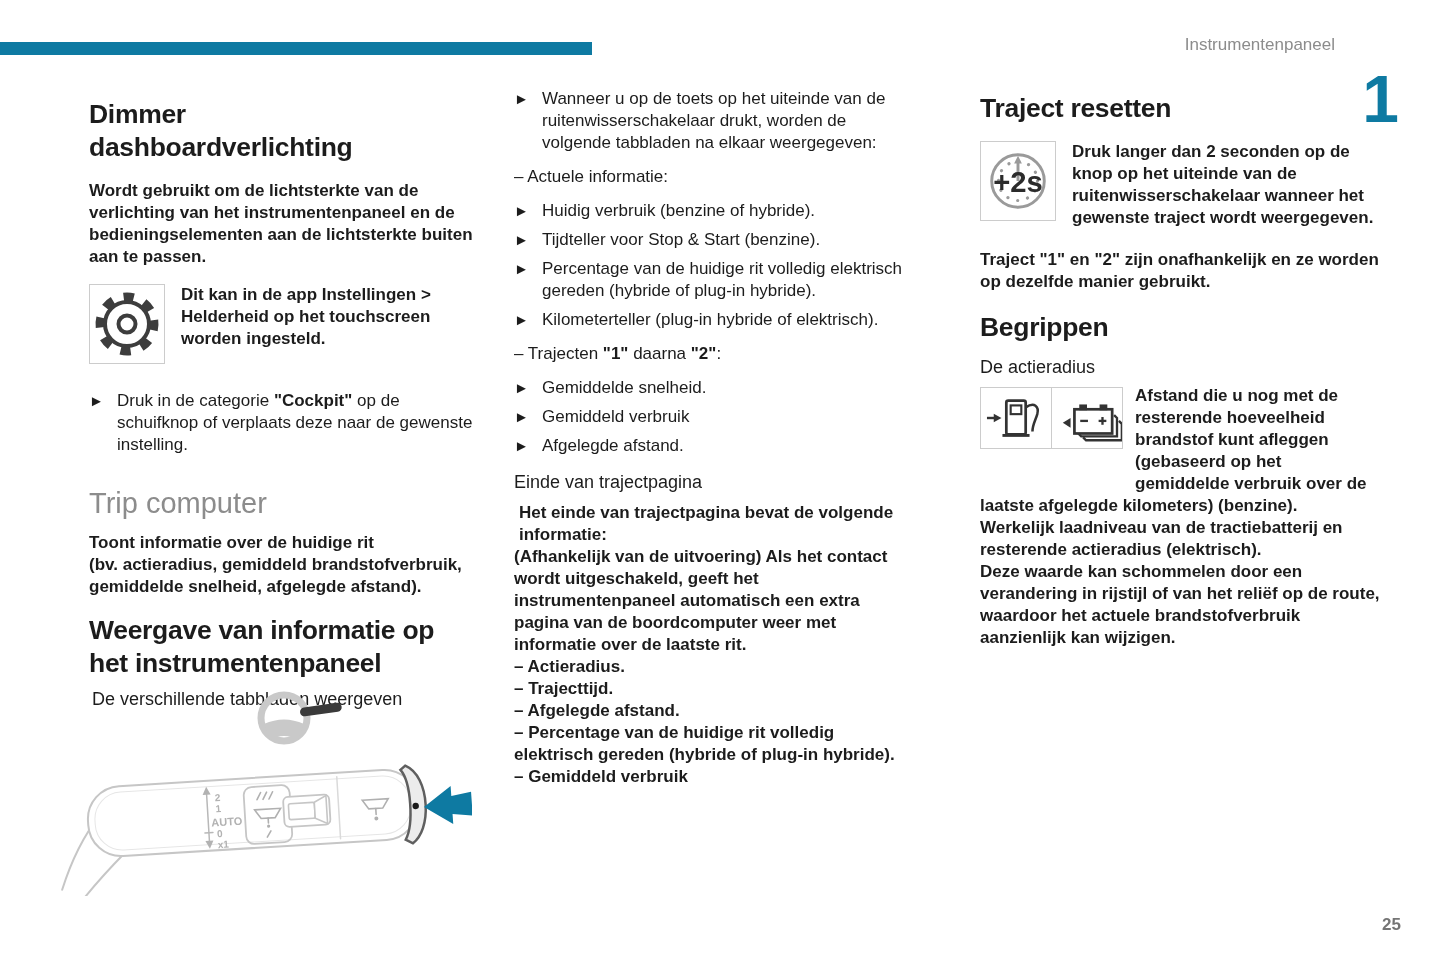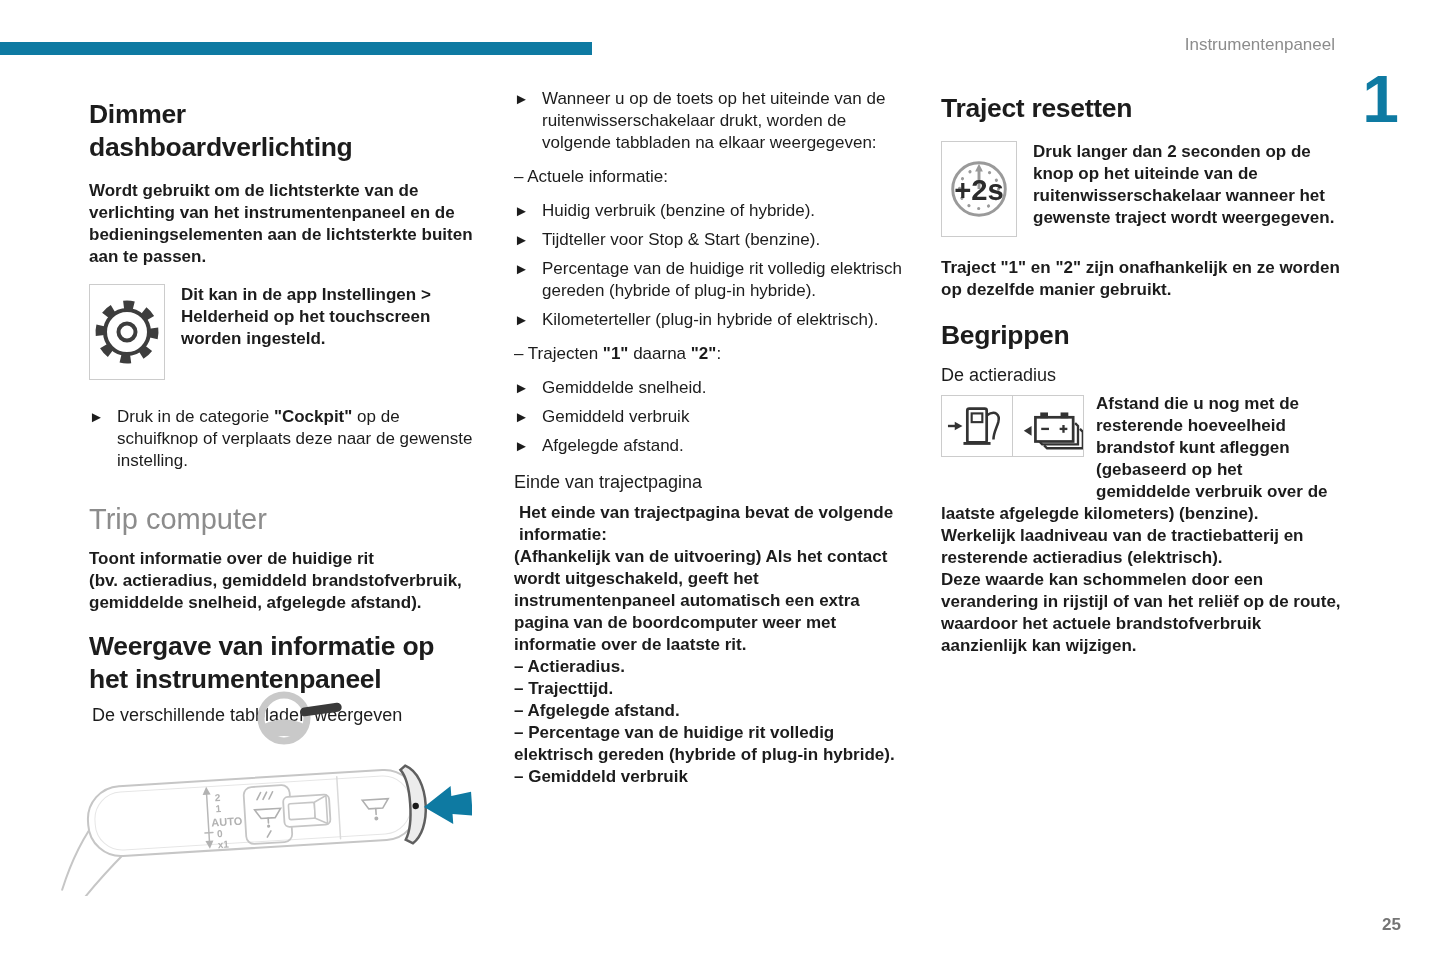--- a/index.html
+++ b/index.html
@@ -16,36 +16,36 @@
     font-family:"Liberation Sans","DejaVu Sans",sans-serif;color:var(--text);
   }
   .topbar{position:absolute;left:0;top:42px;width:592px;height:13px;background:var(--accent);}
   .header-title{position:absolute;top:35px;right:110px;font-size:17px;color:var(--muted);}
   .chapter-num{position:absolute;top:66px;right:46px;font-size:66px;line-height:1;font-weight:bold;color:var(--accent);}
   .page-num{position:absolute;right:44px;bottom:28px;font-size:17px;font-weight:bold;color:var(--pagenum);}
 
   .col{position:absolute;}
   .col-left{left:89px;top:86px;width:386px;margin-top:12px;}
   .col-mid{left:514px;top:88px;width:400px;}
-  .col-right{left:941px;top:92px;width:400px;}
+  .col-right{left:980px;top:92px;width:400px;}
 
   .h1{font-size:26.5px;line-height:33px;font-weight:bold;margin:0 0 16px;white-space:pre-line;letter-spacing:-0.3px;}
   .h2gray{font-size:29px;line-height:34px;font-weight:400;color:var(--muted);margin:30px 0 12px;}
   .subhead{font-size:18px;line-height:23px;font-weight:normal;margin:0 0 8px;padding-left:3px;}
   p,.para{font-size:17px;line-height:22px;margin:0 0 16px;font-weight:bold;}
   .pre{white-space:pre-line;}
   .tight{margin:0;}
   .indent-sm{padding-left:5px;}
 
   .bullet{display:flex;font-size:17px;line-height:22px;margin:0 0 7px;}
   .bullet .marker{flex:0 0 28px;font-size:15px;}
   .dash{font-size:17px;line-height:22px;margin:12px 0;}
 
   .media-row{overflow:hidden;margin-bottom:26px;}
-  .iconbox{float:left;width:76px;height:96px;border:1px solid #ccc;background:#fff;
+  .iconbox{float:left;width:76px;height:80px;border:1px solid #ccc;background:#fff;
     display:flex;align-items:center;justify-content:center;margin-right:16px;}
   .media-row .para{overflow:hidden;margin:0;}
 
   .iconpair{float:left;display:flex;margin:2px 12px 30px 0;}
   .iconbox2{width:72px;height:62px;border:1px solid #ccc;background:#fff;
     display:flex;align-items:center;justify-content:center;}
   .iconbox2 + .iconbox2{margin-left:-1px;}
   .clear{clear:both;}
 
   .illus{position:absolute;left:58px;top:686px;width:414px;height:210px;}

